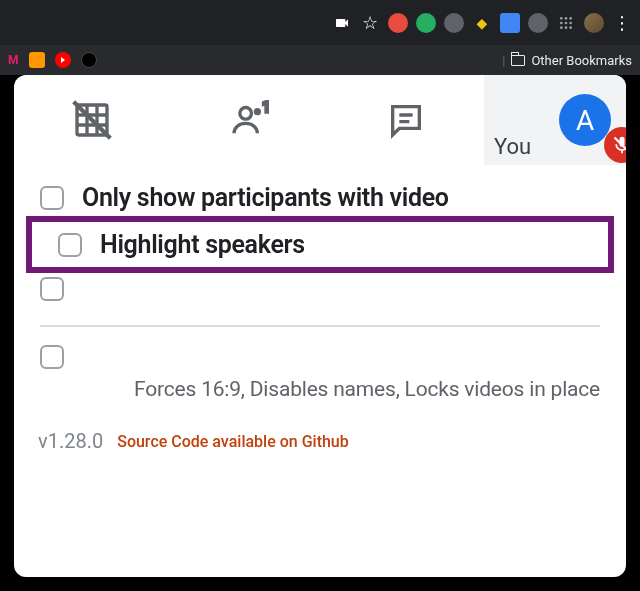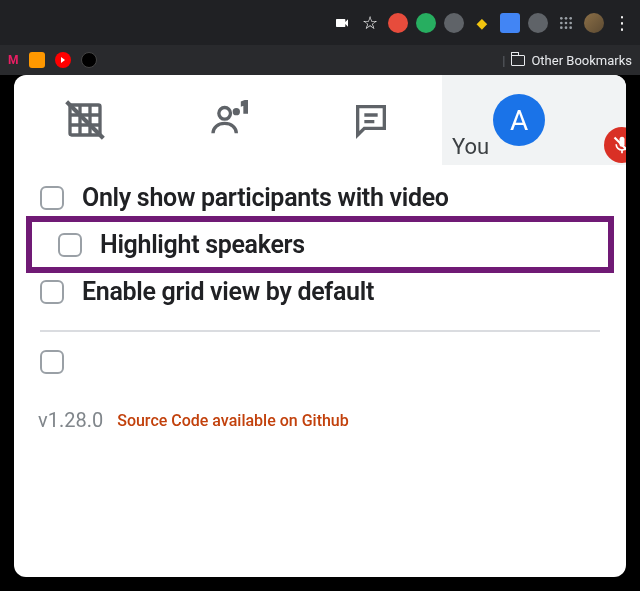--- a/index.html
+++ b/index.html
@@ -79,27 +79,27 @@
       position: relative;
     }
     .tab {
       flex: 1;
       display: flex;
       align-items: center;
       justify-content: center;
     }
     .tab svg { width: 40px; height: 40px; }
     .you-tile {
-      width: 184px;
+      width: 142px;
       background: #f1f3f4;
       position: relative;
       display: flex;
       align-items: center;
       padding-left: 10px;
-      gap: 4px;
+      gap: 28px;
     }
     .you-label {
       font-size: 22px;
       color: #3c4043;
       align-self: flex-end;
       padding-bottom: 6px;
     }
     .avatar-circle {
       width: 52px;
       height: 52px;
@@ -268,28 +268,28 @@
       <div class="option-row">
         <div class="checkbox"></div>
         <span class="option-label">Only show participants with video</span>
       </div>
       <div class="option-row highlighted">
         <div class="checkbox"></div>
         <span class="option-label">Highlight speakers</span>
       </div>
       <div class="option-row">
         <div class="checkbox"></div>
-        <span class="option-label">Enable grid view by default</span>
       </div>
 
       <hr class="separator">
 
       <div class="option-row">
         <div class="checkbox"></div>
       </div>
+      <div class="subtitle">Forces 16:9, Disables names, Locks videos in place</div>
     </div>
 
     <div class="footer-row">
       <span class="version">v1.28.0</span>
       <span class="source-link">Source Code available on Github</span>
     </div>
   </div>
 </div>
 
 </body></html>

